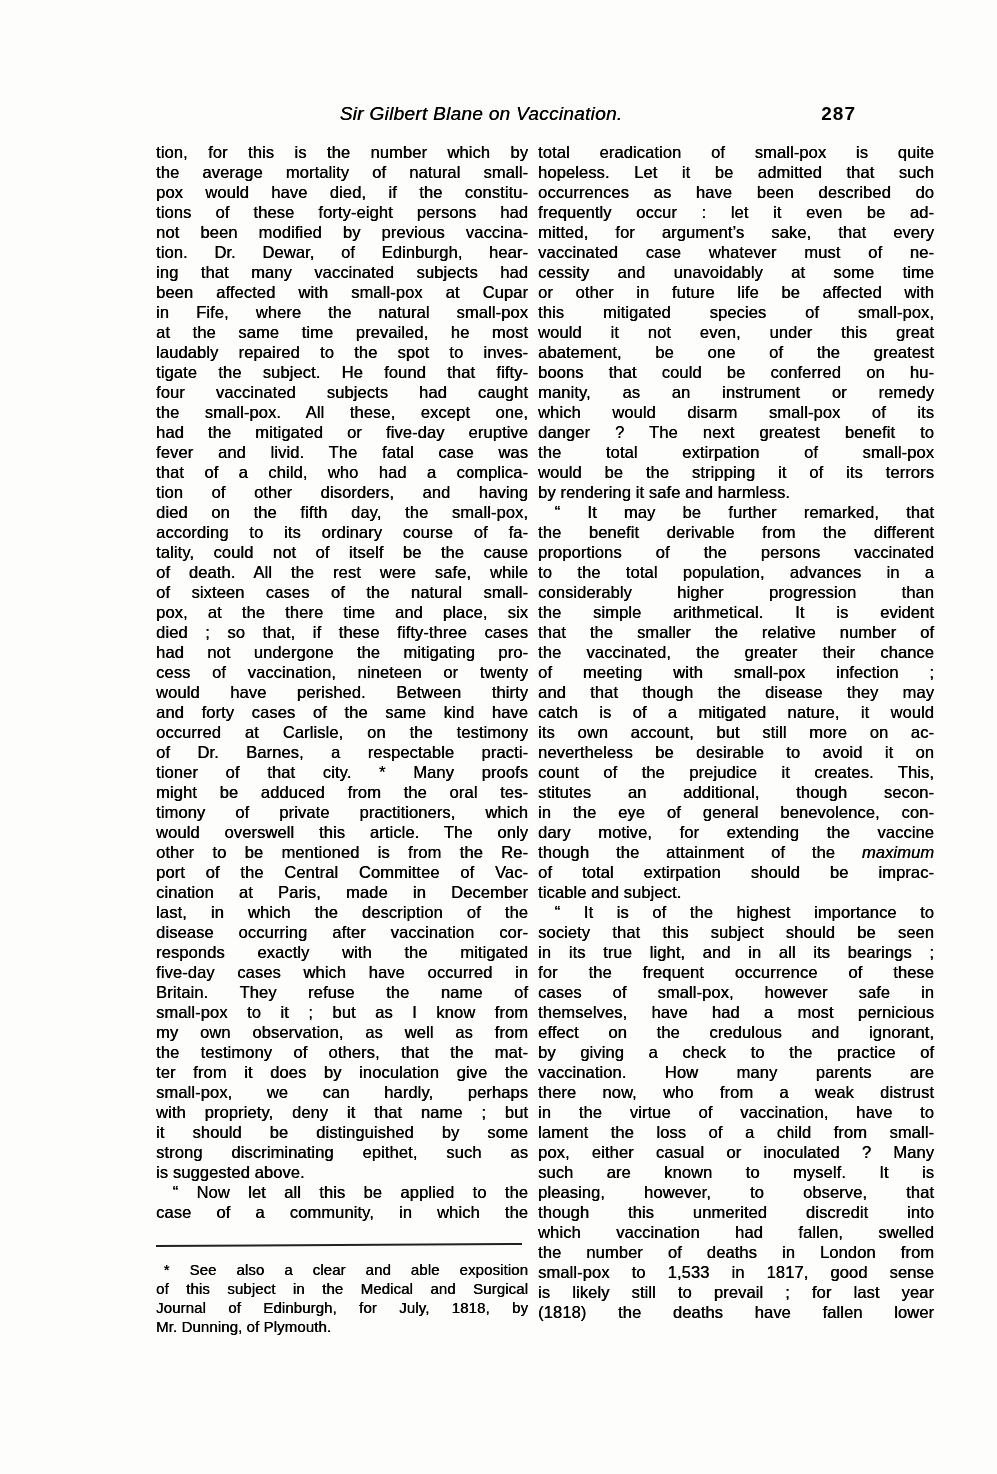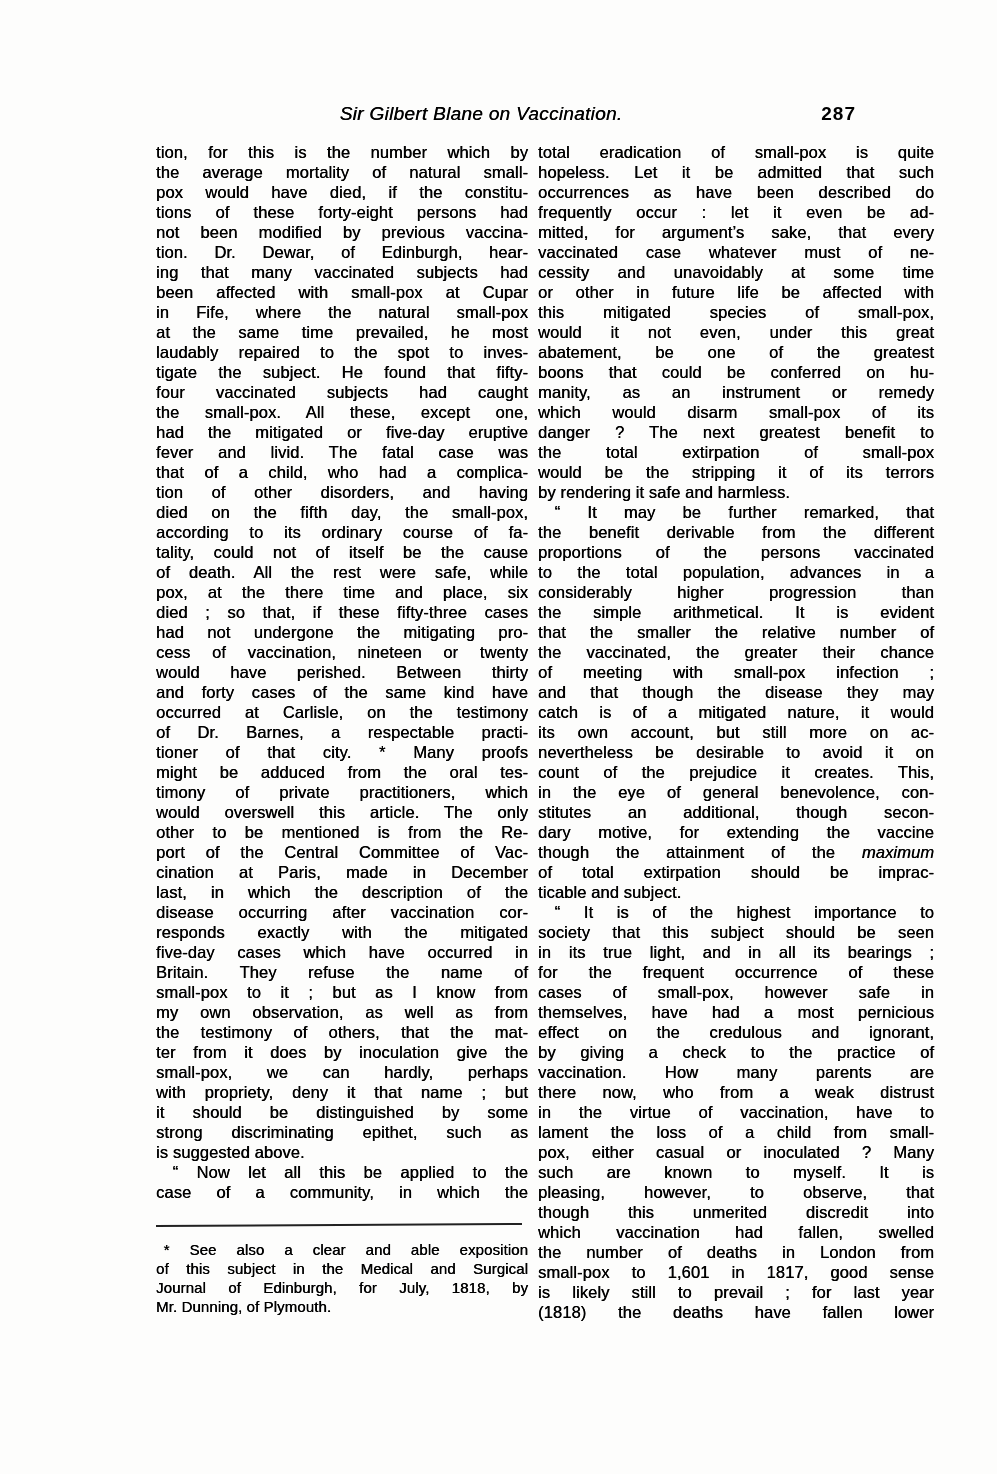--- a/index.html
+++ b/index.html
@@ -108,20 +108,21 @@
           <div class="line">four vaccinated subjects had caught</div>
           <div class="line">the small-pox.  All these, except one,</div>
           <div class="line">had the mitigated or five-day eruptive</div>
           <div class="line">fever and livid.  The fatal case was</div>
           <div class="line">that of a child, who had a complica-</div>
           <div class="line">tion of other disorders, and having</div>
           <div class="line">died on the fifth day, the small-pox,</div>
           <div class="line">according to its ordinary course of fa-</div>
           <div class="line">tality, could not of itself be the cause</div>
           <div class="line">of death.  All the rest were safe, while</div>
+          <div class="line">of sixteen cases of the natural small-</div>
           <div class="line">pox, at the there time and place, six</div>
           <div class="line">died ; so that, if these fifty-three cases</div>
           <div class="line">had not undergone the mitigating pro-</div>
           <div class="line">cess of vaccination, nineteen or twenty</div>
           <div class="line">would have perished.  Between thirty</div>
           <div class="line">and forty cases of the same kind have</div>
           <div class="line">occurred at Carlisle, on the testimony</div>
           <div class="line">of Dr. Barnes, a respectable practi-</div>
           <div class="line">tioner of that city. *   Many proofs</div>
           <div class="line">might be adduced from the oral tes-</div>
@@ -186,22 +187,22 @@
           <div class="line">considerably higher progression than</div>
           <div class="line">the simple arithmetical.  It is evident</div>
           <div class="line">that the smaller the relative number of</div>
           <div class="line">the vaccinated, the greater their chance</div>
           <div class="line">of meeting with small-pox infection ;</div>
           <div class="line">and that though the disease they may</div>
           <div class="line">catch is of a mitigated nature, it would</div>
           <div class="line">its own account, but still more on ac-</div>
           <div class="line">nevertheless be desirable to avoid it on</div>
           <div class="line">count of the prejudice it creates.  This,</div>
+          <div class="line">stitutes an additional, though secon-</div>
           <div class="line">in the eye of general benevolence, con-</div>
-          <div class="line">stitutes an additional, though secon-</div>
           <div class="line">dary motive, for extending the vaccine</div>
           <div class="line">though the attainment of the <i>maximum</i></div>
           <div class="line">of total extirpation should be imprac-</div>
           <div class="line nj">ticable and subject.</div>
           <div class="line"> “ It is of the highest importance to</div>
           <div class="line">society that this subject should be seen</div>
           <div class="line">in its true light, and in all its bearings ;</div>
           <div class="line">for the frequent occurrence of these</div>
           <div class="line">cases of small-pox, however safe in</div>
           <div class="line">themselves, have had a most pernicious</div>
@@ -210,21 +211,21 @@
           <div class="line">vaccination.  How many parents are</div>
           <div class="line">there now, who from a weak distrust</div>
           <div class="line">in the virtue of vaccination, have to</div>
           <div class="line">lament the loss of a child from small-</div>
           <div class="line">pox, either casual or inoculated ?  Many</div>
           <div class="line">such are known to myself.   It is</div>
           <div class="line">pleasing, however, to observe, that</div>
           <div class="line">though this unmerited discredit into</div>
           <div class="line">which vaccination had fallen, swelled</div>
           <div class="line">the number of deaths in London from</div>
-          <div class="line">small-pox to 1,601 in 1817, good sense</div>
+          <div class="line">small-pox to 1,533 in 1817, good sense</div>
           <div class="line">is likely still to prevail ; for last year</div>
           <div class="line">(1818) the deaths have fallen lower</div>
         </div>
     </div>
 
   </div>
 
 </div>
 
 </body></html>

